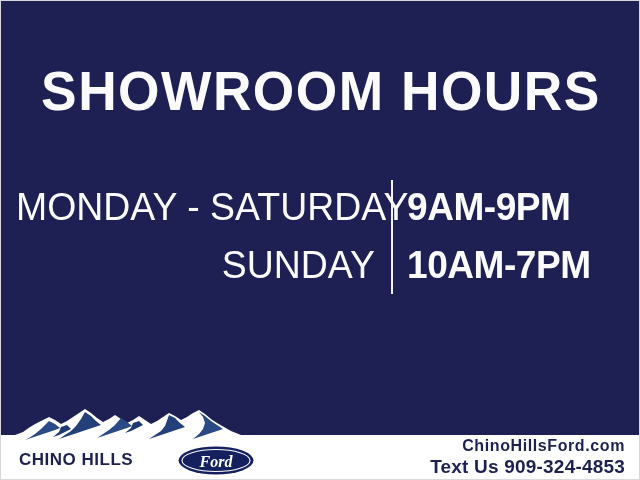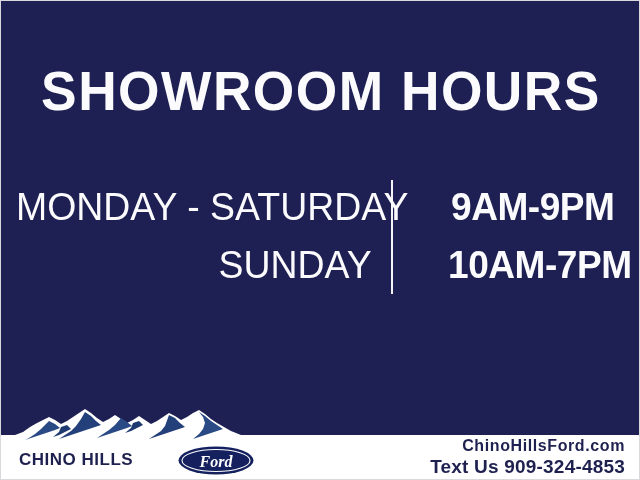--- a/index.html
+++ b/index.html
@@ -69,24 +69,23 @@
     background: #f4f4f8;
   }
 
   .hours-row {
     position: absolute;
     left: 0;
     width: 640px;
     height: 56px;
     display: flex;
     align-items: center;
-    gap: 44px;
   }
   .row-mon { top: 2px; }
-  .row-sun { top: 60px; justify-content: space-between; }
+  .row-sun { top: 60px; }
 
   .day-cell {
     width: 374px;
     text-align: right;
     padding-right: 0;
     color: #fbfbfd;
     font-size: 39px;
     font-weight: normal;
     letter-spacing: 0px;
     line-height: 44px;

